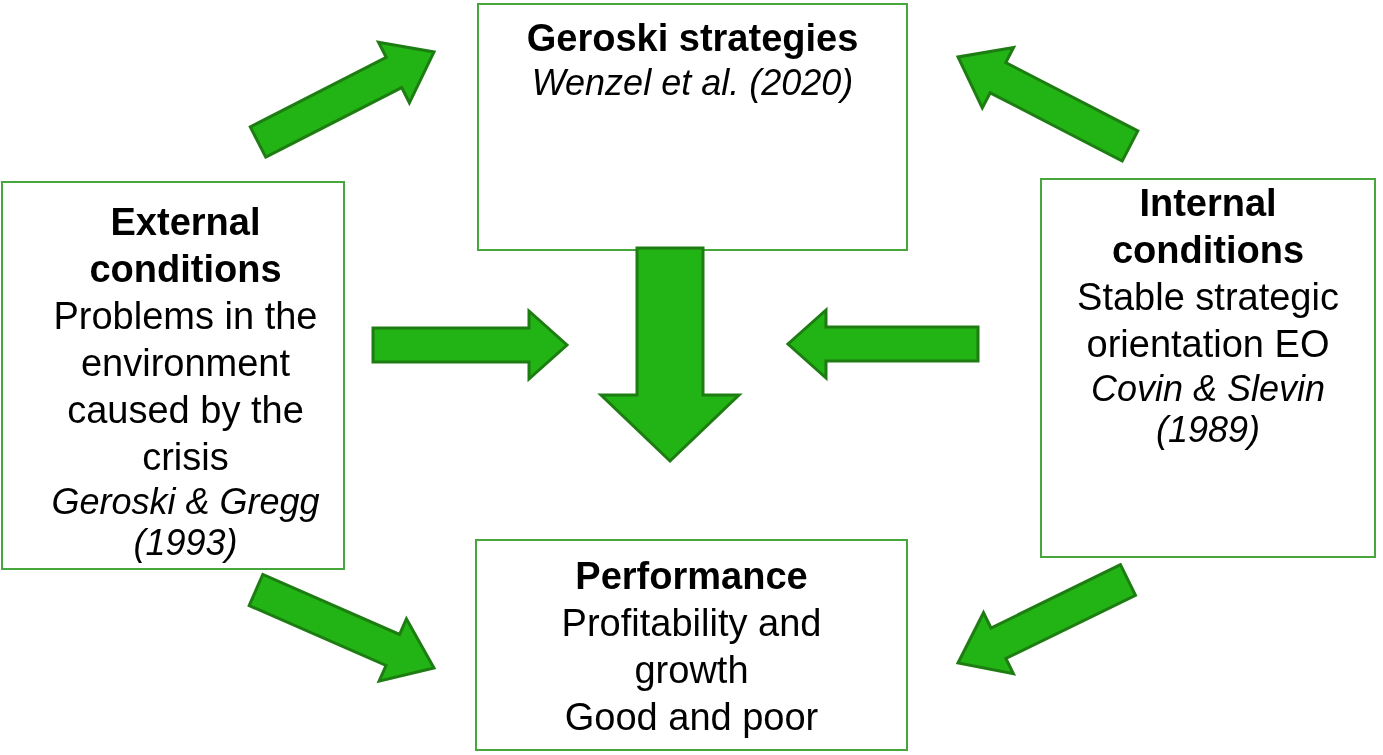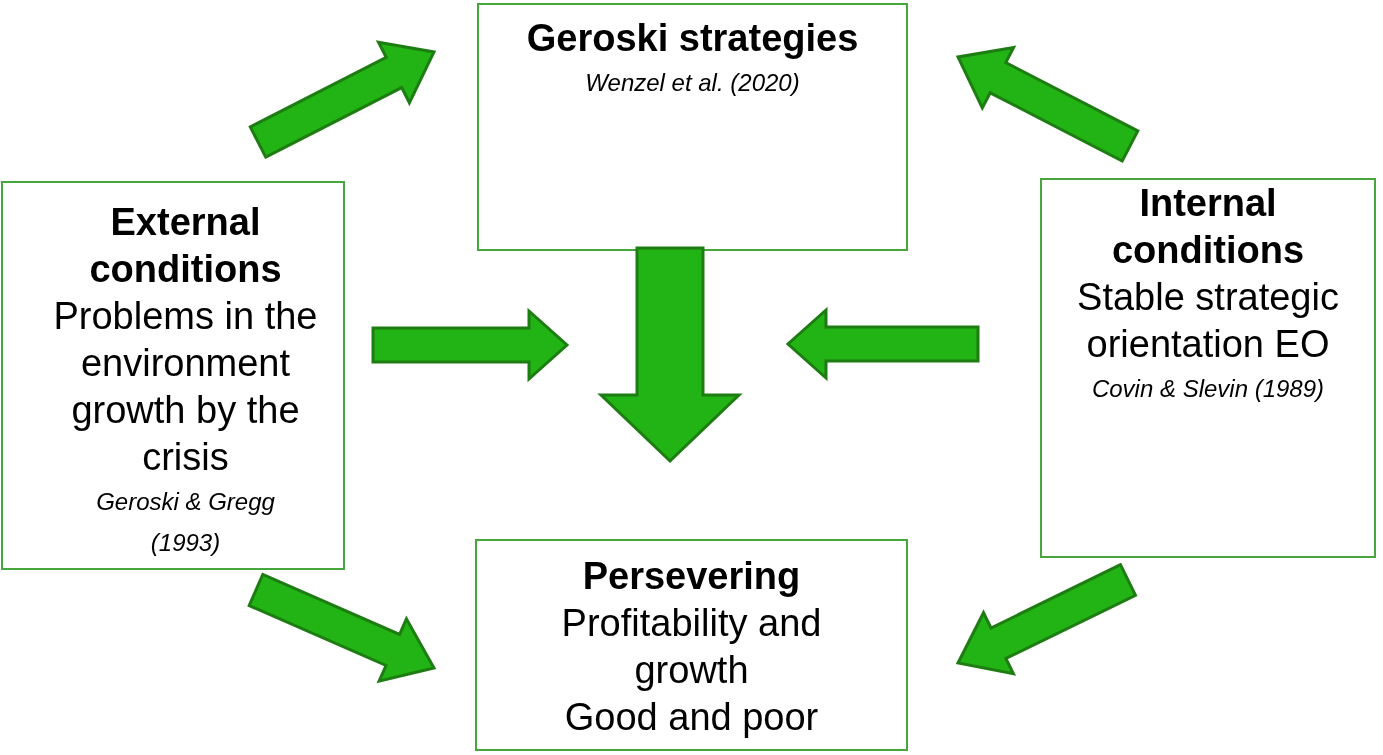--- a/index.html
+++ b/index.html
@@ -25,21 +25,21 @@
     line-height: 47px;
     white-space: pre-line;
   }
   .box .body {
     font-size: 38px;
     line-height: 47px;
     white-space: pre-line;
   }
   .box .cite {
     font-style: italic;
-    font-size: 24px;
+    font-size: 36px;
     line-height: 41px;
     white-space: pre-line;
   }
   .box-coping      { left: 477px; top: 3px;   width: 431px; height: 248px; padding-top: 10px; }
   .box-external    { left: 1px;   top: 181px; width: 344px; height: 389px; padding-top: 16px; padding-left: 25px; }
   .box-internal    { left: 1040px;top: 178px; width: 336px; height: 380px; }
   .box-performance { left: 475px; top: 539px; width: 433px; height: 212px; padding-top: 12px; }
   svg.arrows {
     position: absolute;
     left: 0; top: 0;
@@ -56,36 +56,36 @@
   <div class="box box-coping" style="border-color: rgb(70, 168, 60); color: rgb(0, 0, 0);">
     <div class="title">Geroski strategies</div>
     <div class="cite">Wenzel et al. (2020)</div>
   </div>
 
   <div class="box box-external" style="border-color: rgb(70, 168, 60); color: rgb(0, 0, 0);">
     <div class="title">External
 conditions</div>
     <div class="body">Problems in the
 environment
-growth by the
+caused by the
 crisis</div>
     <div class="cite">Geroski &amp; Gregg
 (1993)</div>
   </div>
 
   <div class="box box-internal" style="border-color: rgb(70, 168, 60); color: rgb(0, 0, 0);">
     <div class="title">Internal
 conditions</div>
     <div class="body">Stable strategic
 orientation EO</div>
     <div class="cite">Covin &amp; Slevin (1989)</div>
   </div>
 
   <div class="box box-performance" style="border-color: rgb(70, 168, 60); color: rgb(0, 0, 0);">
-    <div class="title">Persevering</div>
+    <div class="title">Performance</div>
     <div class="body">Profitability and
 growth
 Good and poor</div>
   </div>
 
   <svg class="arrows" viewBox="0 0 1383 755">
     <polygon stroke-width="3" points="265.7,157.1 401.7,87.6 409.4,102.8 434,52 378.5,42.2 386.2,57.4 250.3,126.9" fill="#22b314" stroke="#1e7d12"></polygon>
     <polygon stroke-width="3" points="1137.8,130.9 1005.8,62.6 1013.6,47.5 958,57 982.3,107.9 990.2,92.8 1122.2,161.1" fill="#22b314" stroke="#1e7d12"></polygon>
     <polygon stroke-width="3" points="373,362 529,362 529,379 567,345 529,311 529,328 373,328" fill="#22b314" stroke="#1e7d12"></polygon>
     <polygon stroke-width="3" points="978,327 826,327 826,310 788,344 826,378 826,361 978,361" fill="#22b314" stroke="#1e7d12"></polygon>

